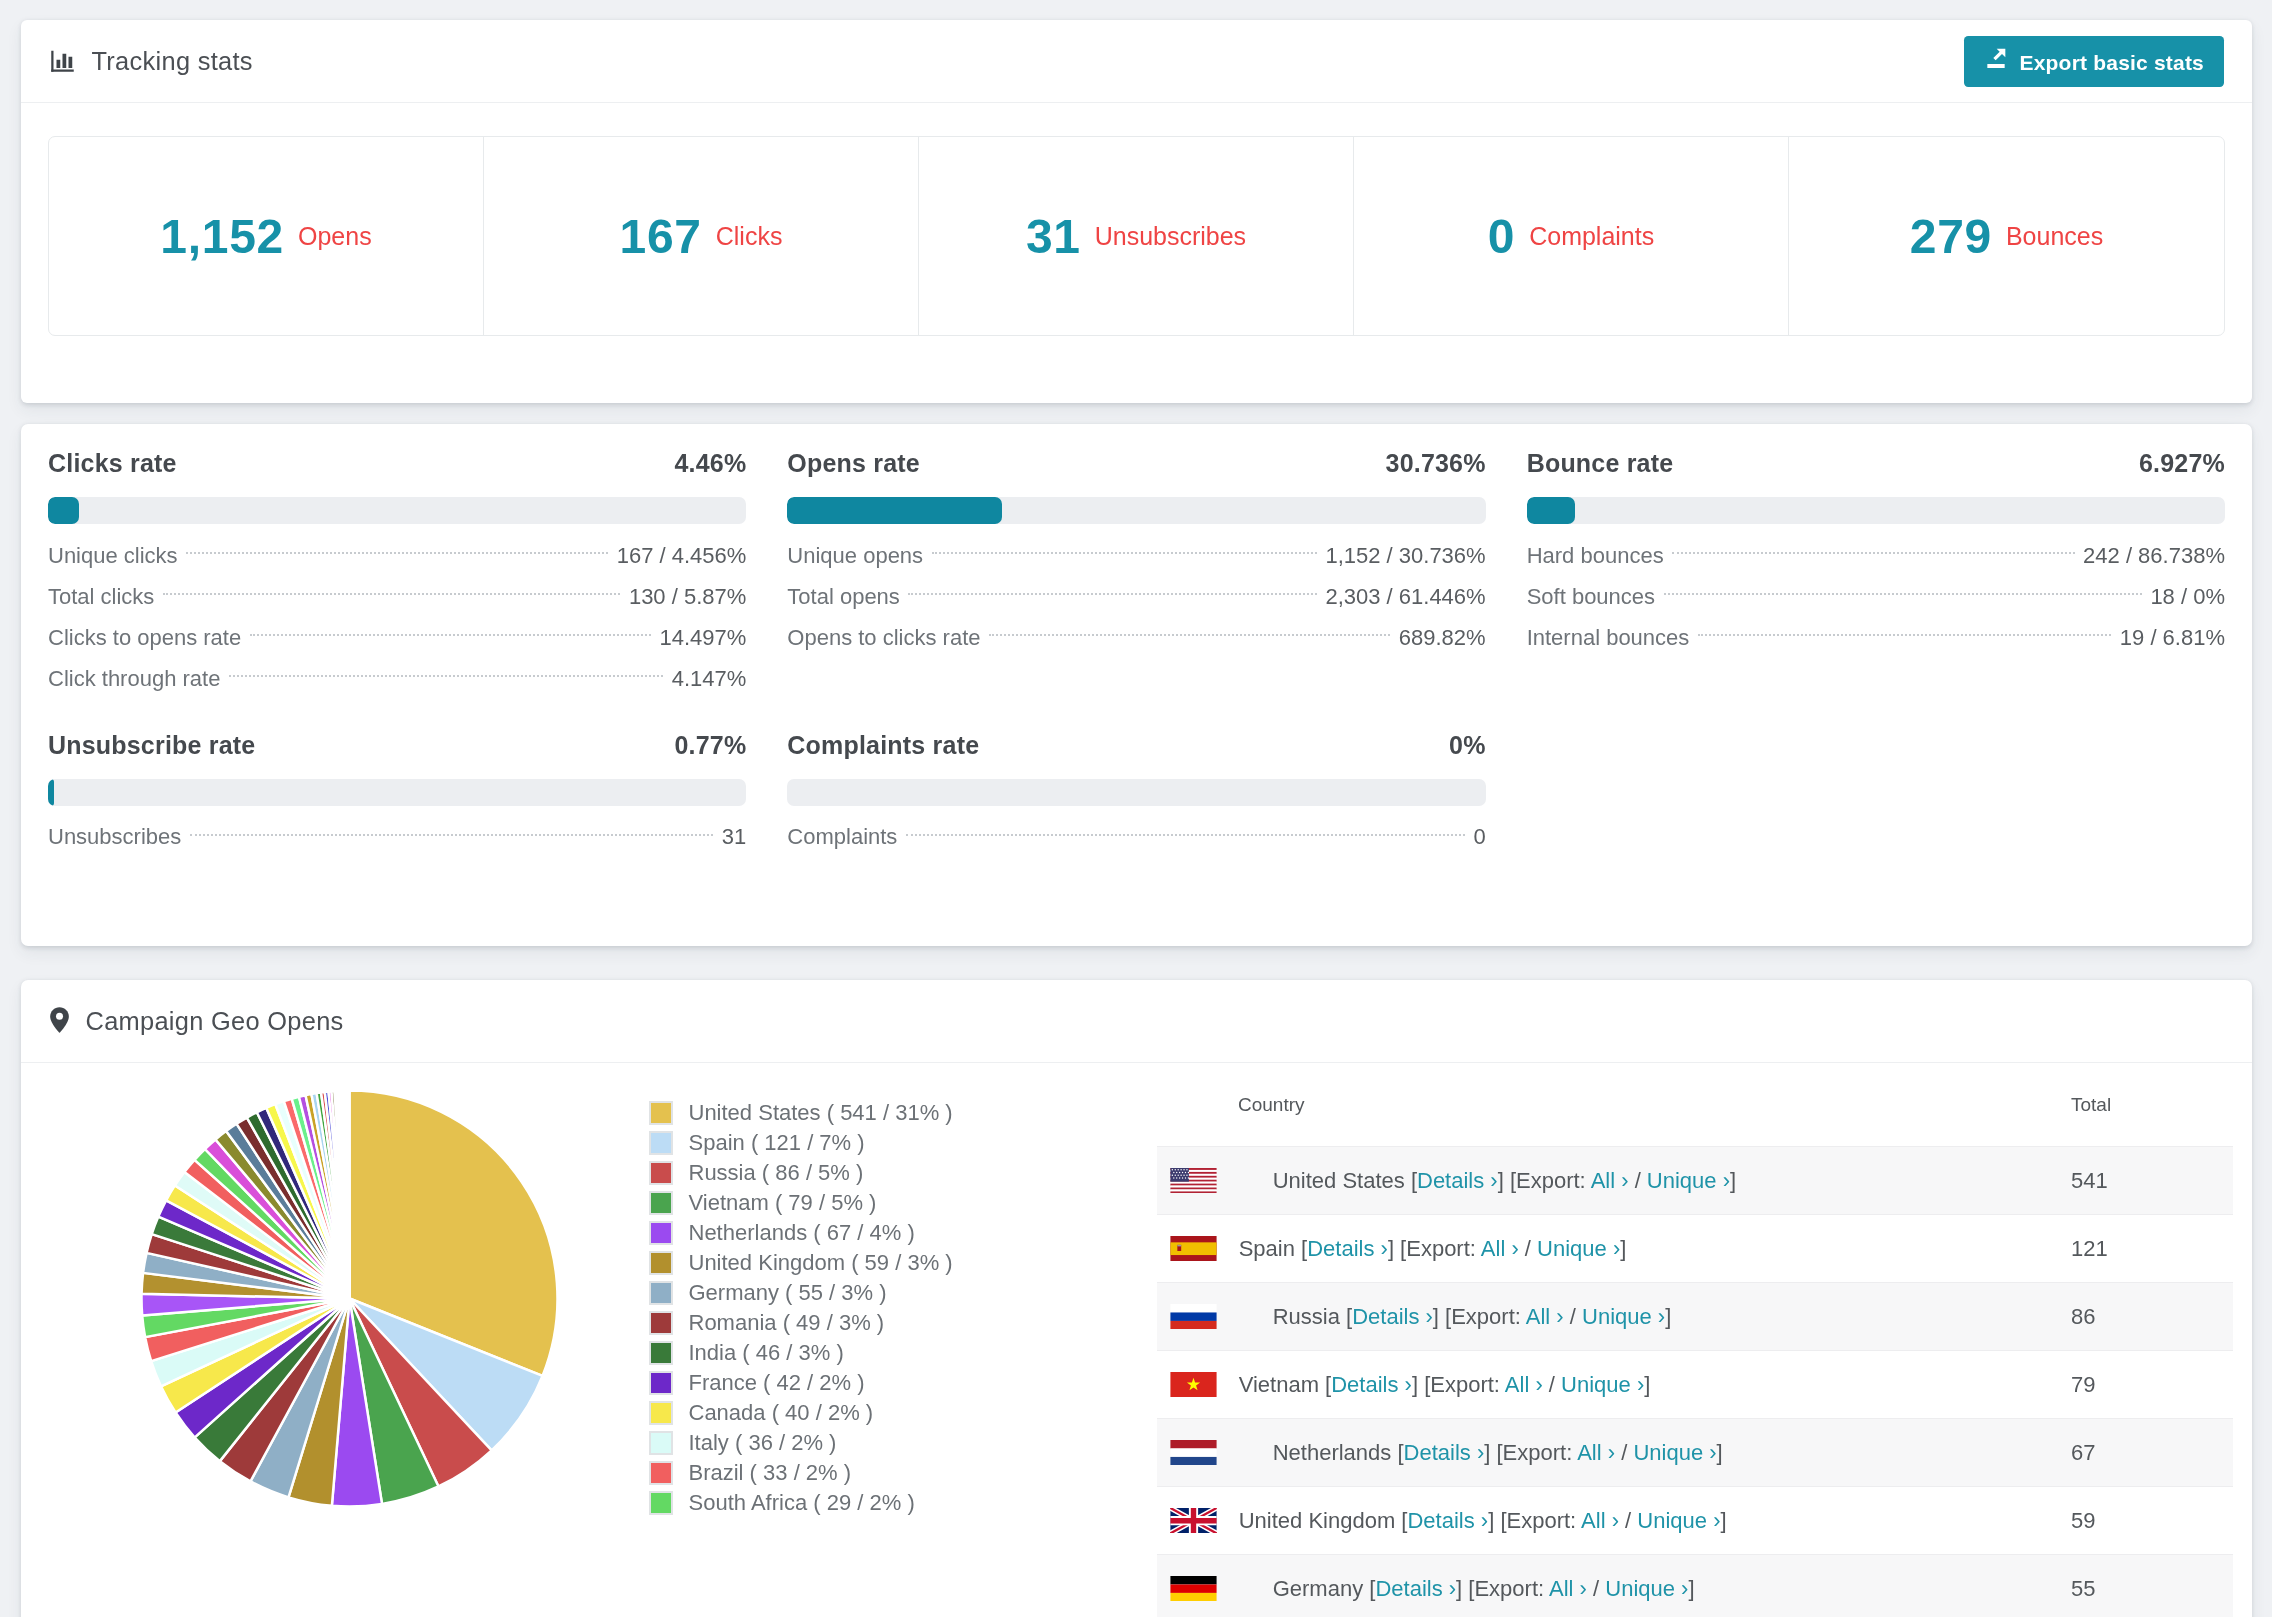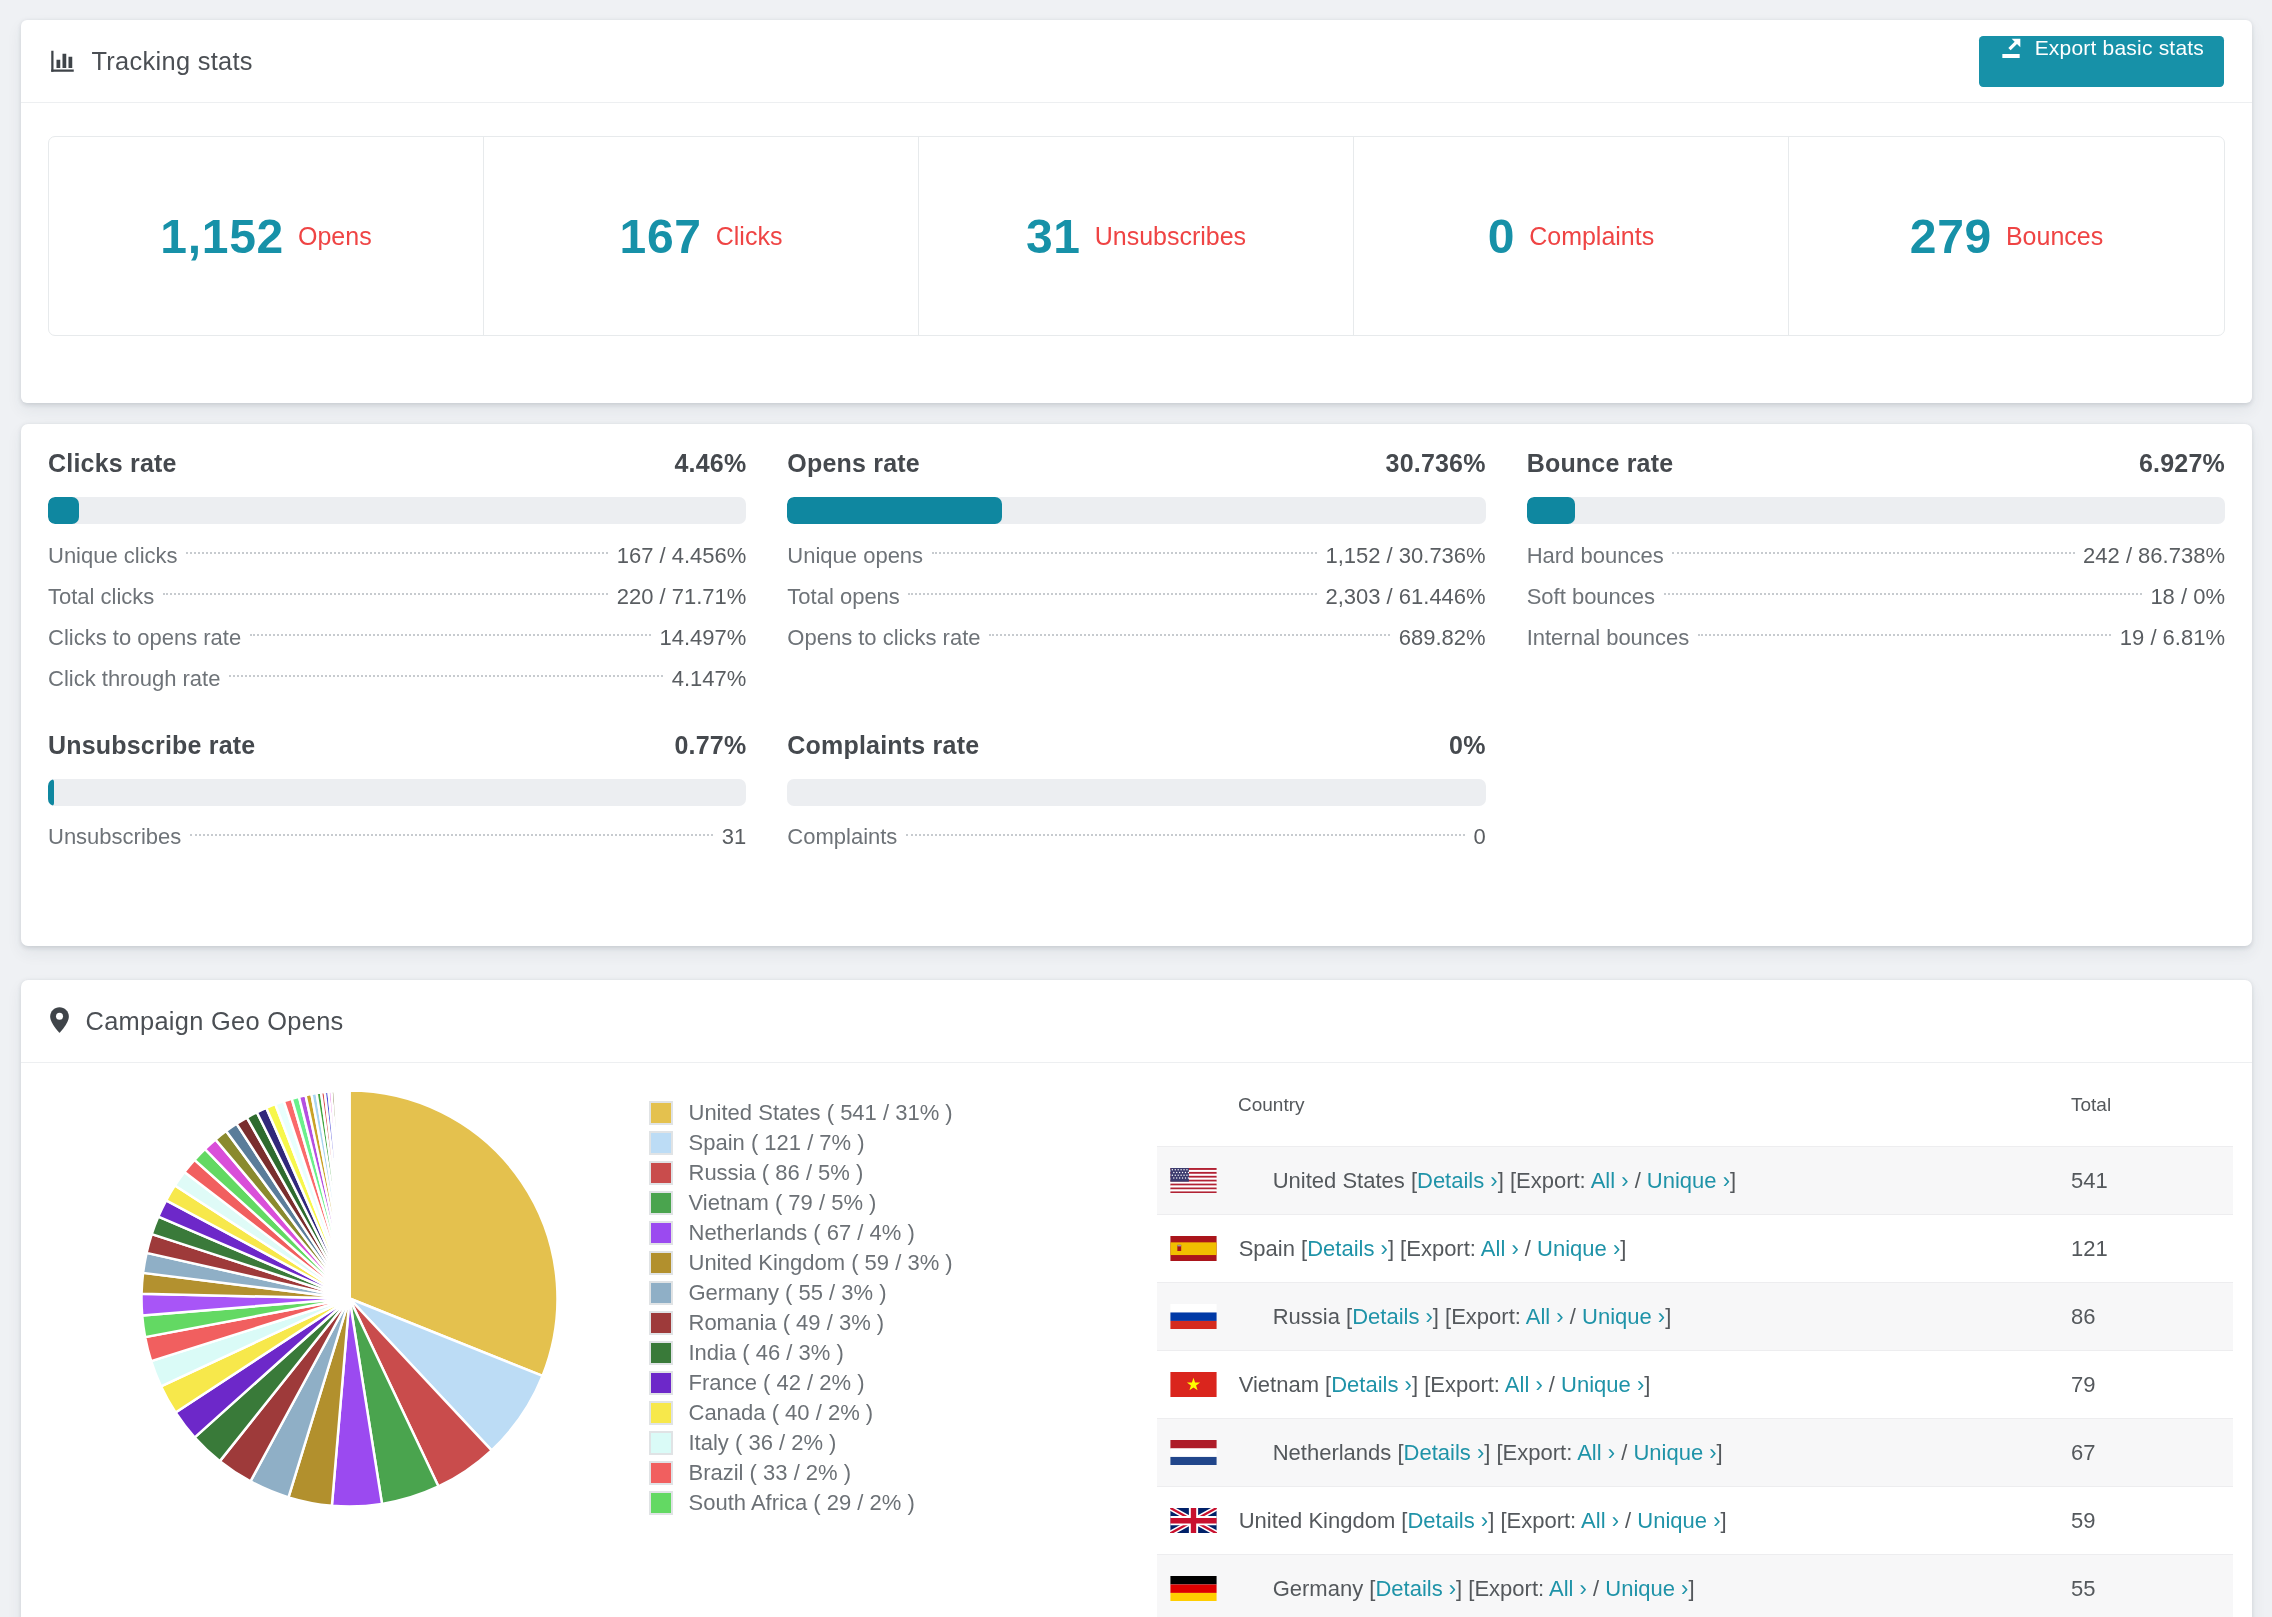--- a/index.html
+++ b/index.html
@@ -16,23 +16,23 @@
   #card-tracking{top:20px;height:383px;border-radius:6px;}
   #card-rates{top:424px;height:522px;padding-left:18px;}
   #card-geo{top:980px;height:768px;overflow:hidden;}
 
   .card-head{display:flex;align-items:center;height:82px;padding:0 28px;}
   .card-title{font-size:25.4px;color:#4b4f54;margin-left:15.5px;font-weight:500;letter-spacing:0.3px;}
   .head-rule{border:none;border-top:1.4px solid #edeff1;margin:0;}
 
   
   .export-btn{
-    margin-left:auto;display:flex;align-items:flex-start;gap:11.3px;
-    background:#1791a8;color:#fff;font-size:21px;height:51px;padding:0 20px;
-    border:none;border-radius:4.2px;cursor:pointer;font-family:inherit;letter-spacing:0.2px;
+    margin-left:auto;display:flex;align-items:flex-end;gap:11.3px;
+    background:#1791a8;color:#fff;font-size:21px;height:51px;padding:12px 20px;
+    border:none;border-radius:4.2px;cursor:pointer;font-family:inherit;letter-spacing:0.2px;font-weight:bold;
   }
 
   
   .tiles{
     position:absolute;left:27px;right:27px;top:116px;height:198px;
     border:1.4px solid #e7eaec;border-radius:7px;
     display:grid;grid-template-columns:repeat(5,1fr);overflow:hidden;
   }
   .tile{display:flex;flex-direction:row;align-items:center;justify-content:center;gap:14px;border-right:1.4px solid #e7eaec;}
   .tile:last-child{border-right:none;}
@@ -132,21 +132,21 @@
         </div>
         <div class="rate-rows">
           <div class="stat-row">
             <span>Unique clicks</span>
             <span class="leader"></span>
             <span class="stat-val">167 / 4.456%</span>
           </div>
           <div class="stat-row">
             <span>Total clicks</span>
             <span class="leader"></span>
-            <span class="stat-val">220 / 71.71%</span>
+            <span class="stat-val">130 / 5.87%</span>
           </div>
           <div class="stat-row">
             <span>Clicks to opens rate</span>
             <span class="leader"></span>
             <span class="stat-val">14.497%</span>
           </div>
           <div class="stat-row">
             <span>Click through rate</span>
             <span class="leader"></span>
             <span class="stat-val">4.147%</span>

